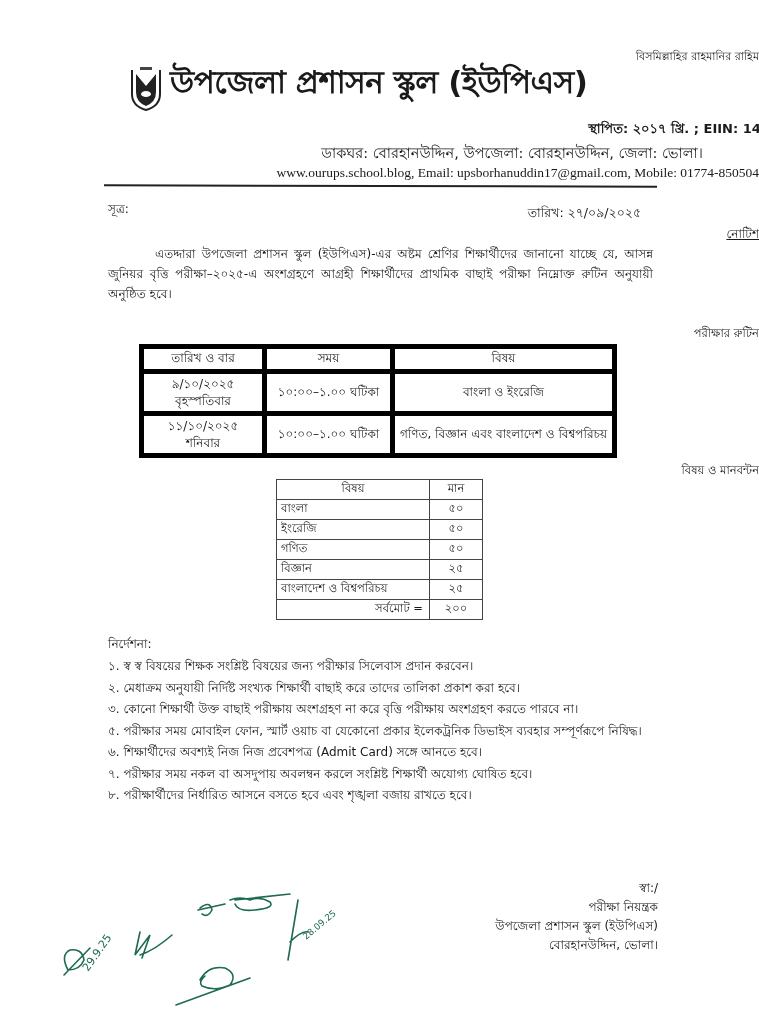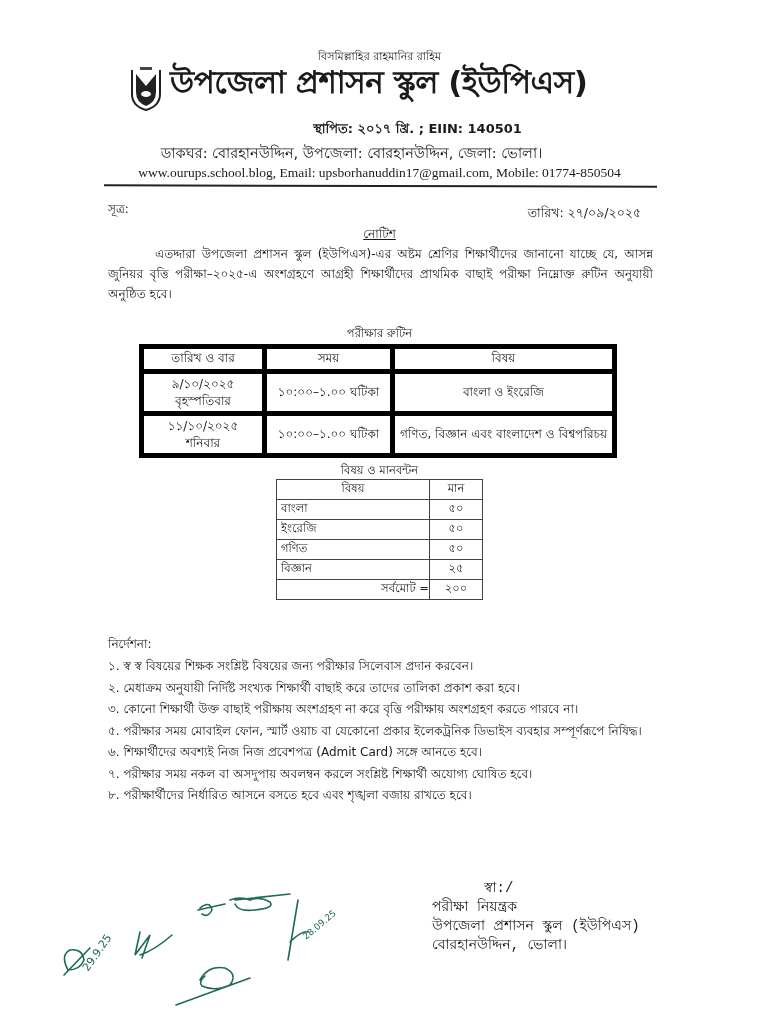--- a/index.html
+++ b/index.html
@@ -1,21 +1,21 @@
 <!DOCTYPE html>
 <html><head>
 <meta charset="utf-8">
 <style>
   html, body { margin: 0; padding: 0; }
   body {
     width: 759px; height: 1024px; background: #ffffff; position: relative; overflow: hidden;
     font-family: "DejaVu Sans", sans-serif; color: #1a1a1a;
   }
   .abs { position: absolute; }
-  .center { text-align: center; }
+  .center { text-align: right; }
   .bismillah { top: 48px; left: 0; width: 759px; font-size: 11px; }
   .logo { left: 126px; top: 64px; width: 40px; height: 48px; }
   .school-name { left: 170px; top: 58px; font-size: 31px; font-weight: bold; letter-spacing: -0.5px; white-space: nowrap; }
   .estd { top: 119px; left: 0; width: 759px; font-size: 13px; font-weight: bold; padding-left: 38px; }
   .address { top: 142px; left: 0; width: 703px; font-size: 14.5px; }
   .contact { top: 165px; left: 0; width: 759px; font-family: "Liberation Serif", serif; font-size: 13.5px; }
   .rule { left: 104px; top: 185px; width: 553px; height: 2px; background: #222; transform: rotate(0.15deg); }
   .ref { left: 108px; top: 200px; font-size: 12px; }
   .date { right: 118px; top: 204px; font-size: 12.5px; }
   .notice-title { top: 225px; left: 0; width: 759px; font-size: 12px; text-decoration: underline; }
@@ -25,24 +25,24 @@
   .routine { left: 139px; top: 344px; width: 478px; font-size: 12px; }
   .routine th, .routine td { border: 5px solid #000000; text-align: center; font-weight: normal; padding: 0 4px; }
   .routine th { height: 19px; }
   .routine td { height: 37px; line-height: 17px; }
   .routine .c1 { width: 110px; } .routine .c2 { width: 115px; }
   .marks-title { top: 462px; left: 0; width: 759px; font-size: 11.5px; }
   .marks { left: 276px; top: 479px; width: 207px; font-size: 11.5px; }
   .marks th, .marks td { border: 1px solid #444; height: 18px; padding: 0 4px; font-weight: normal; }
   .marks th { text-align: center; }
   .marks td.val { text-align: center; width: 44px; }
-  .marks td.total { text-align: right; padding-right: 0; }
+  .marks td.total { text-align: right; padding-right: 6px; }
   .dir-title { left: 108px; top: 635px; font-size: 12px; }
   .dir-list { left: 108px; top: 656px; width: 550px; font-size: 12px; line-height: 21.5px; margin: 0; padding: 0; list-style: none; }
-  .sig-block { left: 432px; top: 879px; width: 226px; font-size: 14px; line-height: 19px; text-align: left; font-family: Liberation Mono, monospace; }
+  .sig-block { left: 432px; top: 879px; width: 226px; font-size: 12px; line-height: 19px; text-align: right; }
   .sig-block .sw { margin-left: 52px; }
   .scribbles { left: 40px; top: 870px; width: 380px; height: 150px; }
 </style>
 </head>
 <body>
 
 <div class="abs bismillah center">বিসমিল্লাহির রাহমানির রাহিম</div>
 
 <svg class="abs logo" viewBox="0 0 40 48">
   <path d="M6 6 L6 30 Q6 42 20 46 Q34 42 34 30 L34 6" fill="none" stroke="#222" stroke-width="2"></path>
@@ -101,20 +101,24 @@
       </tr>
   <tr>
         <td>গণিত</td>
         <td class="val">৫০</td>
       </tr>
   <tr>
         <td>বিজ্ঞান</td>
         <td class="val">২৫</td>
       </tr>
   <tr>
+        <td>বাংলাদেশ ও বিশ্বপরিচয়</td>
+        <td class="val">২৫</td>
+      </tr>
+  <tr>
         <td class="total">সর্বমোট =</td>
         <td class="val">২০০</td>
       </tr>
 </tbody>
   </table>
 
 <div class="abs dir-title">নির্দেশনা:</div>
 <ul class="abs dir-list">
   <li>১. স্ব স্ব বিষয়ের শিক্ষক সংশ্লিষ্ট বিষয়ের জন্য পরীক্ষার সিলেবাস প্রদান করবেন।</li>
   <li>২. মেধাক্রম অনুযায়ী নির্দিষ্ট সংখ্যক শিক্ষার্থী বাছাই করে তাদের তালিকা প্রকাশ করা হবে।</li>

